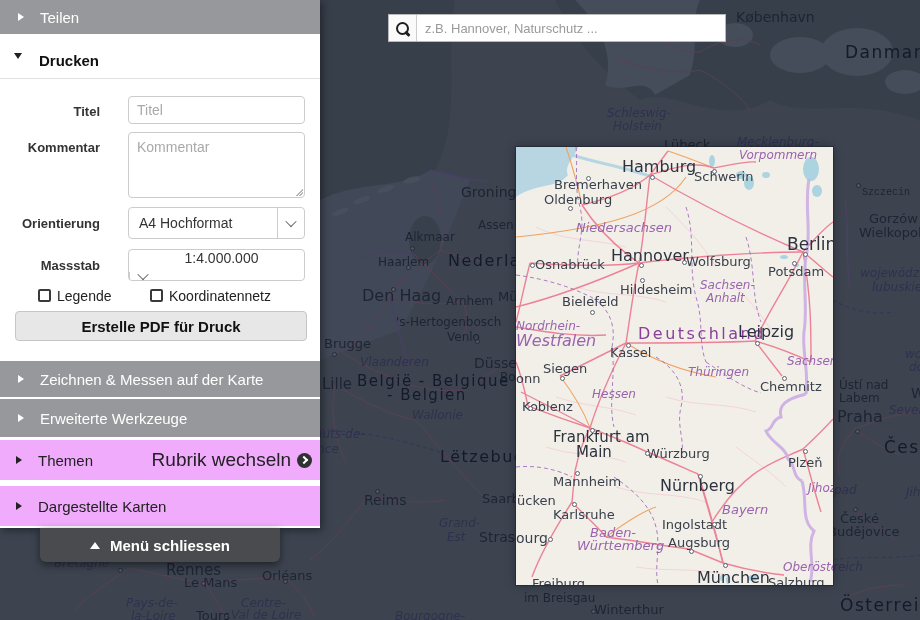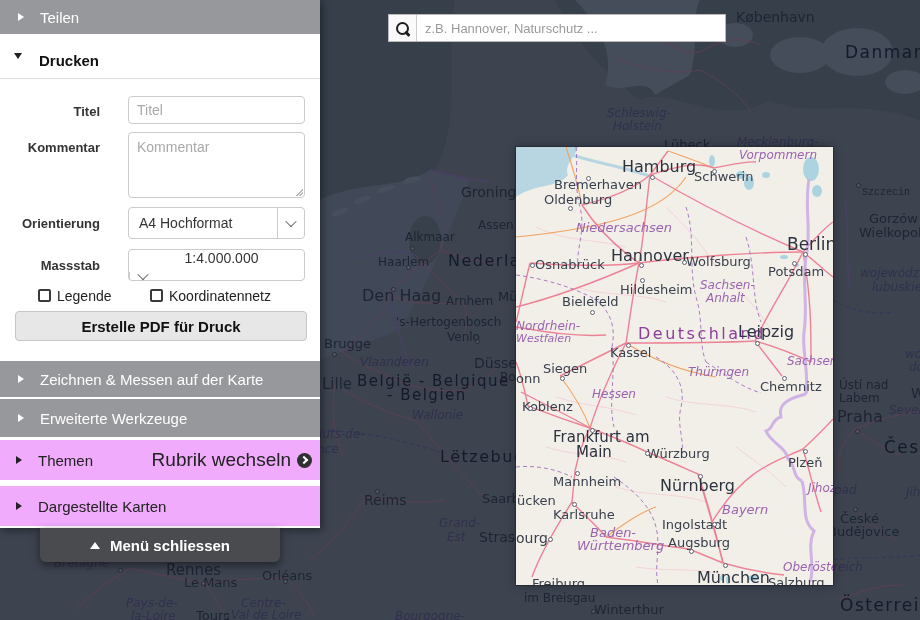--- a/index.html
+++ b/index.html
@@ -332,21 +332,21 @@
         <span class="mlabel pcity-lg" style="font-size: 16px; left: 95px; top: 101px;">Hannover</span>
         <span class="mlabel pcity" style="font-size: 13px; left: 170px; top: 108px;">Wolfsburg</span>
         <span class="mlabel pcity-lg" style="font-size: 17px; left: 271px; top: 89px;">Berlin</span>
         <span class="mlabel pcity" style="font-size: 13px; left: 252px; top: 118px;">Potsdam</span>
         <span class="mlabel pcity" style="font-size: 13px; left: 19px; top: 111px;">Osnabrück</span>
         <span class="mlabel pcity" style="font-size: 13px; left: 104px; top: 136px;">Hildesheim</span>
         <span class="mlabel pstate" style="font-size: 12px; left: 184px; top: 132px;">Sachsen-</span>
         <span class="mlabel pstate" style="font-size: 12px; left: 190px; top: 145px;">Anhalt</span>
         <span class="mlabel pcity" style="font-size: 13px; left: 46px; top: 148px;">Bielefeld</span>
         <span class="mlabel pstate" style="font-size: 12px; left: 0px; top: 173px;">Nordrhein-</span>
-        <span class="mlabel pstate" style="font-size: 11px; left: 0px; top: 186px;">Westfalen</span>
+        <span class="mlabel pstate" style="font-size: 16px; left: 0px; top: 186px;">Westfalen</span>
         <span class="mlabel pcountry" style="font-size: 16px; left: 122px; top: 179px;">Deutschland</span>
         <span class="mlabel pcity" style="font-size: 13px; left: 94px; top: 199px;">Kassel</span>
         <span class="mlabel pcity-lg" style="font-size: 16px; left: 222px; top: 177px;">Leipzig</span>
         <span class="mlabel pstate" style="font-size: 12px; left: 271px; top: 208px;">Sachsen</span>
         <span class="mlabel pcity" style="font-size: 13px; left: 27px; top: 215px;">Siegen</span>
         <span class="mlabel pstate" style="font-size: 12px; left: 172px; top: 219px;">Thüringen</span>
         <span class="mlabel pcity" style="font-size: 13px; left: 244px; top: 233px;">Chemnitz</span>
         <span class="mlabel pstate" style="font-size: 12px; left: 76px; top: 241px;">Hessen</span>
         <span class="mlabel pcity" style="font-size: 13px; left: 6px; top: 253px;">Koblenz</span>
         <span class="mlabel pcity" style="font-size: 13px; left: 0px; top: 225px;">onn</span>

